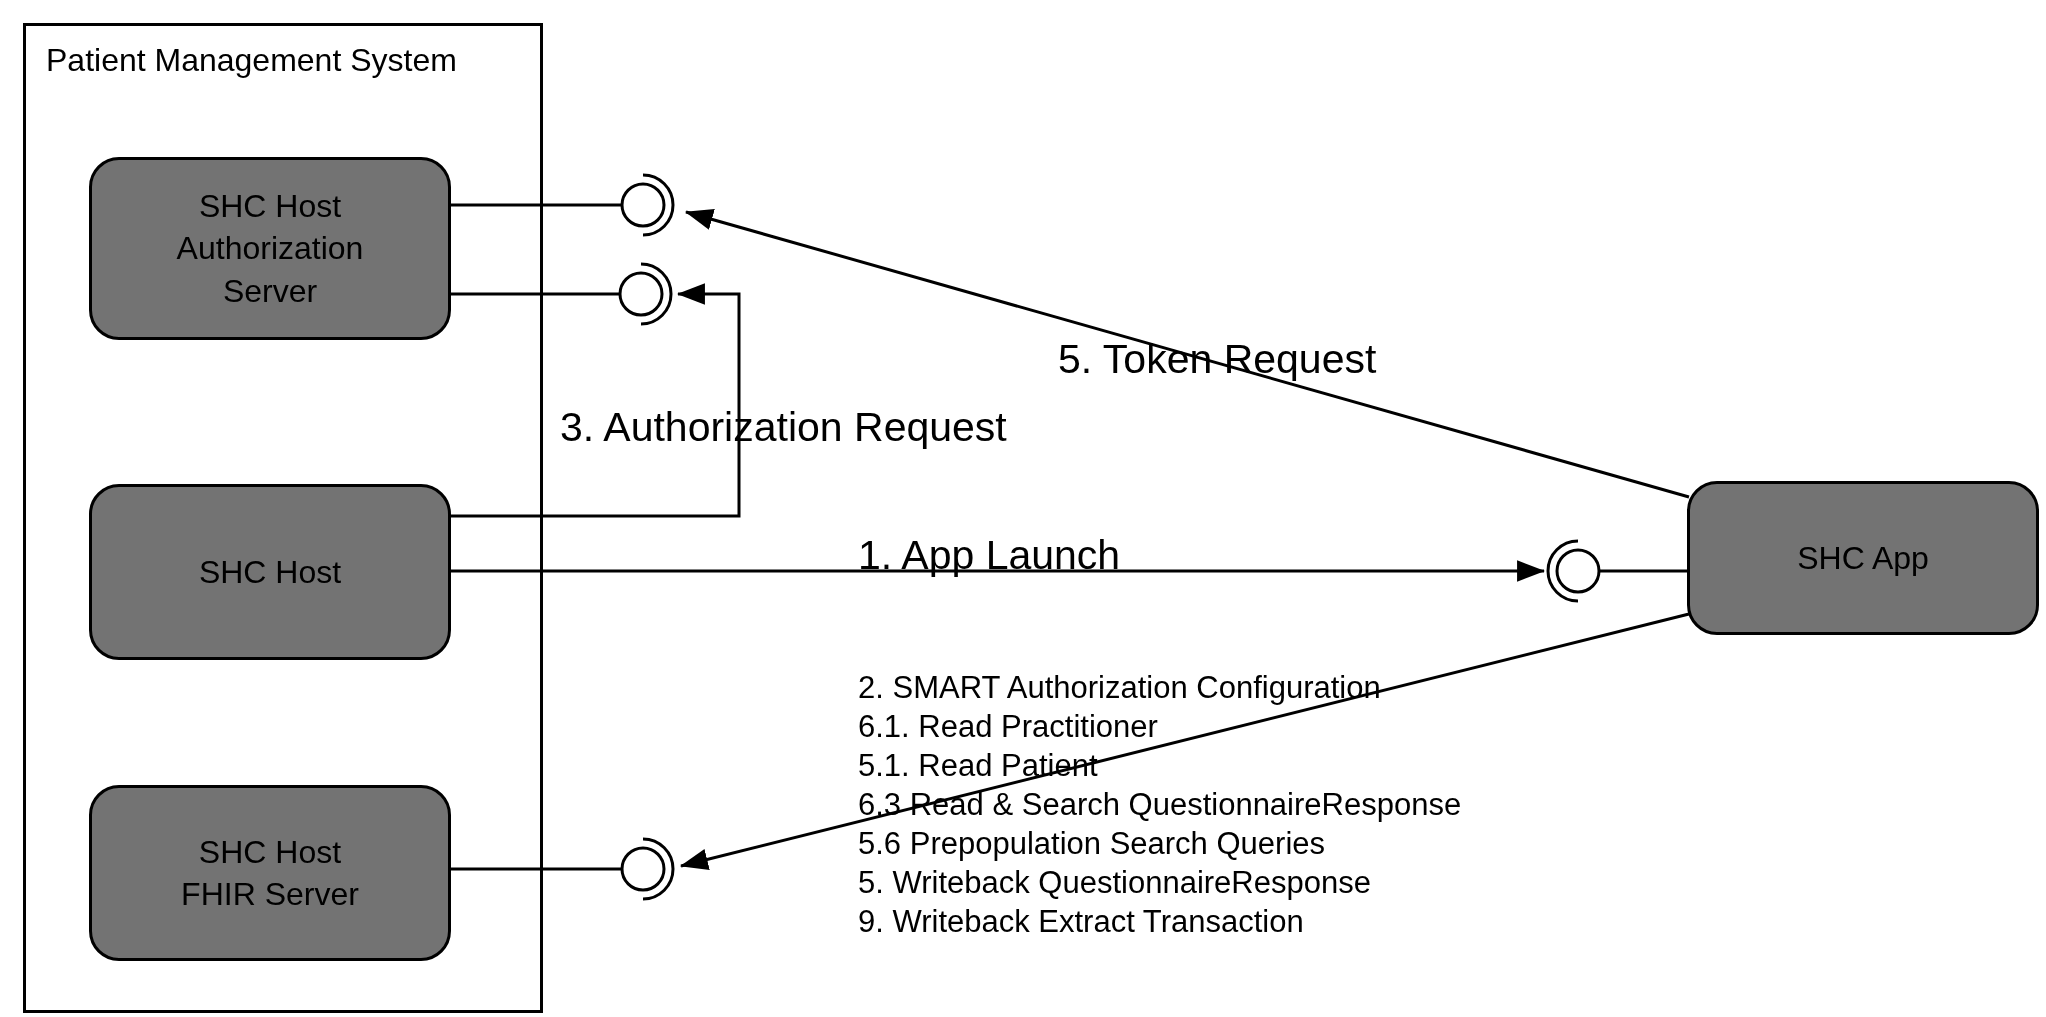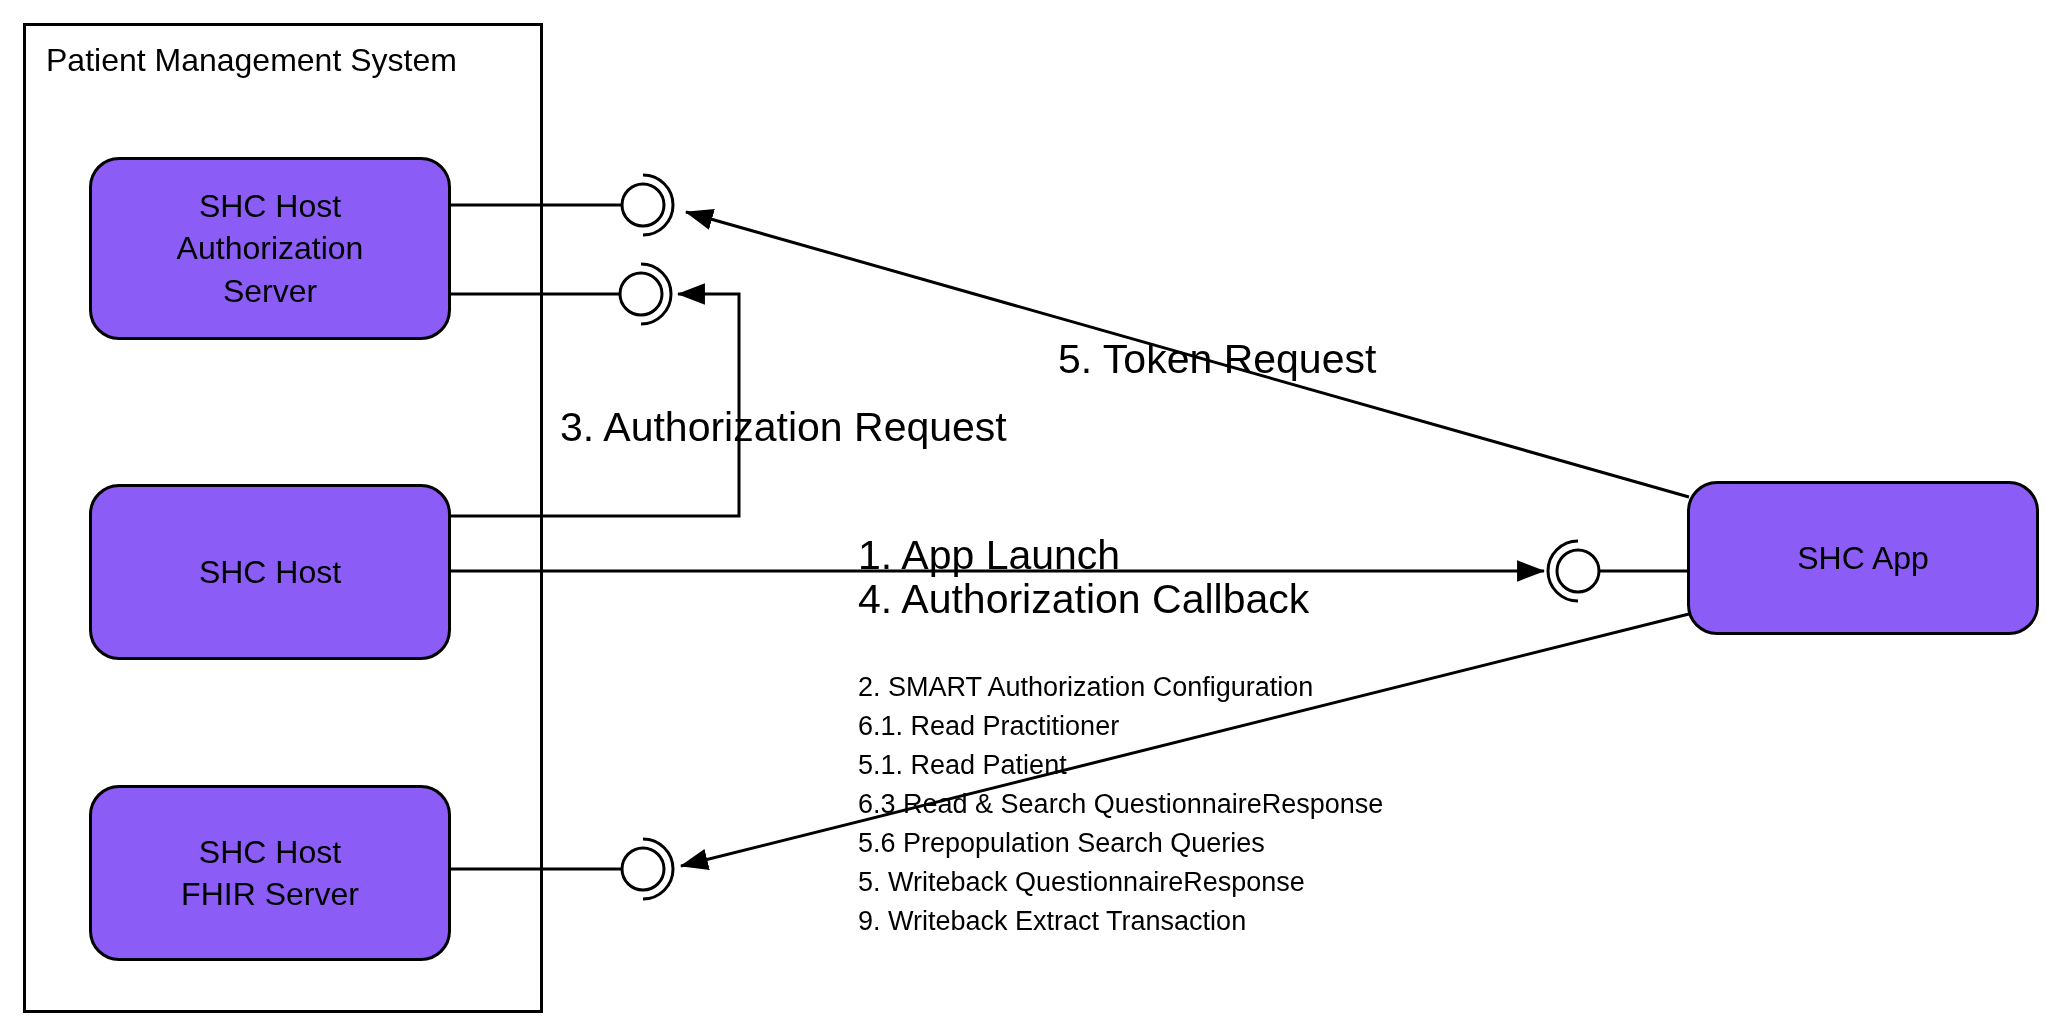--- a/index.html
+++ b/index.html
@@ -29,21 +29,21 @@
     position: absolute;
     left: 20px; top: 4px;
     font-size: 32px;
     white-space: nowrap;
     margin-top: 12px;
   }
   .node {
     position: absolute;
     border: 3px solid #000000;
     border-radius: 30px;
-    background: #8b5cf6;
+    background: #737373;
     box-sizing: border-box;
     display: flex;
     align-items: center;
     justify-content: center;
     text-align: center;
     font-size: 32px;
     line-height: 1.32;
   }
   .node .node-label { white-space: pre-line; }
   .node-auth { left: 89px;  top: 157px; width: 362px; height: 183px; }
@@ -55,21 +55,21 @@
     font-size: 41px;
     white-space: nowrap;
   }
   .msg-token    { left: 1058px; top: 336px; }
   .msg-authreq  { left: 560px;  top: 404px; }
   .msg-launch   { left: 858px;  top: 532px; }
   .msg-callback { left: 858px;  top: 576px; }
   .ops-block {
     position: absolute;
     left: 858px; top: 668px;
-    font-size: 27px;
+    font-size: 31px;
   }
   .ops-block .ops-line {
     line-height: 39px;
     white-space: nowrap;
   }
 </style>
 </head>
 <body>
 
 <div class="canvas">
@@ -131,21 +131,20 @@
   <div class="node node-app">
     <span class="node-label">SHC App</span>
   </div>
 
   <div class="msg msg-token">5. Token Request</div>
 
   <div class="msg msg-authreq">3. Authorization Request</div>
 
   <div class="msg msg-launch">1. App Launch</div>
 
-  <div class="msg msg-callback">4. Authorization Callback</div>
 
   <div class="ops-block">
     <div class="ops-line">2. SMART Authorization Configuration</div>
     <div class="ops-line">6.1. Read Practitioner</div>
     <div class="ops-line">5.1. Read Patient</div>
     <div class="ops-line">6.3 Read &amp; Search QuestionnaireResponse</div>
     <div class="ops-line">5.6 Prepopulation Search Queries</div>
     <div class="ops-line">5. Writeback QuestionnaireResponse</div>
     <div class="ops-line">9. Writeback Extract Transaction</div>
   </div>

